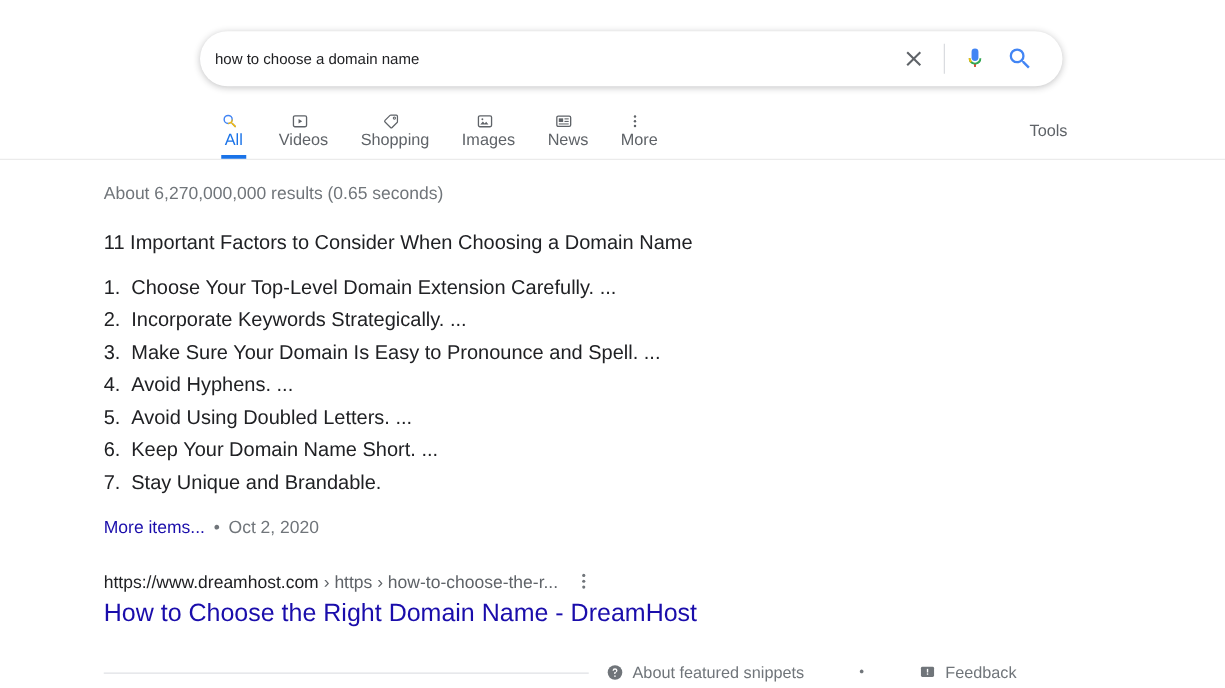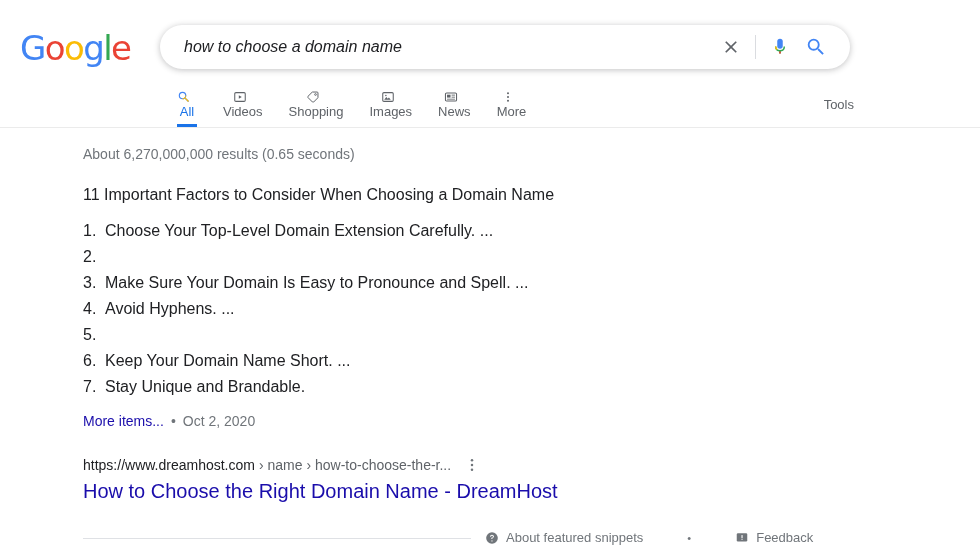--- a/index.html
+++ b/index.html
@@ -39,27 +39,26 @@
     width: 690px; height: 44px;
     border-radius: 24px;
     background: #fff;
     box-shadow: 0 1px 6px rgba(32,33,36,.28);
     display: flex;
     align-items: center;
   }
   .search-input {
     border: 0; outline: none; background: transparent;
     flex: 1;
-    margin-left: 24px;
+    margin-left: 12px;
     font-family: "Liberation Sans", "DejaVu Sans", sans-serif;
-    font-size: 16px;
+    font-size: 12px;
     color: #202124;
     line-height: 22px;
     padding: 0;
-    font-style: italic;
   }
   .sb-actions { display: flex; align-items: center; padding-right: 16px; }
   .icon-btn {
     width: 36px; height: 36px;
     display: flex; align-items: center; justify-content: center;
     background: none; border: 0; padding: 0; cursor: pointer;
   }
   .sb-divider {
     width: 1px; height: 24px;
     background: #dadce0;
@@ -205,23 +204,20 @@
     display: flex; align-items: center; cursor: pointer;
   }
   .footer-links .fl .fico { margin-right: 7px; display: flex; }
   .footer-bullet { margin: 0 12px; color: #70757a; font-size: 11px; }
 </style>
 </head>
 <body>
 
 <div class="header">
 
-  <div class="logo">
-    <span style="color:#4285f4">G</span><span style="color:#ea4335">o</span><span style="color:#fbbc05">o</span><span style="color:#4285f4">g</span><span style="color:#34a853">l</span><span style="color:#ea4335">e</span>
-  </div>
 
   <div class="searchbar">
     <input class="search-input" type="text" value="how to choose a domain name" placeholder="Search" style="">
 
     <div class="sb-actions">
       <button class="icon-btn">
         <svg width="20" height="20" viewBox="0 0 24 24">
           <path d="M19 6.41 17.59 5 12 10.59 6.41 5 5 6.41 10.59 12 5 17.59 6.41 19 12 13.41 17.59 19 19 17.59 13.41 12z" fill="#5f6368"></path>
         </svg>
       </button>
@@ -324,52 +320,54 @@
 
     <div class="snippet-heading">11 Important Factors to Consider When Choosing a Domain Name</div>
 
     <ul class="snippet-list">
       <li>
         <span class="num">1.</span>
         <span>Choose Your Top-Level Domain Extension Carefully. ...</span>
       </li>
       <li>
         <span class="num">2.</span>
+        <span>Incorporate Keywords Strategically. ...</span>
       </li>
       <li>
         <span class="num">3.</span>
         <span>Make Sure Your Domain Is Easy to Pronounce and Spell. ...</span>
       </li>
       <li>
         <span class="num">4.</span>
         <span>Avoid Hyphens. ...</span>
       </li>
       <li>
         <span class="num">5.</span>
+        <span>Avoid Using Doubled Letters. ...</span>
       </li>
       <li>
         <span class="num">6.</span>
         <span>Keep Your Domain Name Short. ...</span>
       </li>
       <li>
         <span class="num">7.</span>
         <span>Stay Unique and Brandable.</span>
       </li>
     </ul>
 
     <div class="more-row">
       <span class="more-link">More items...</span>
       <span class="dot-sep">•</span>
       <span class="snippet-date">Oct 2, 2020</span>
     </div>
 
     <div class="result">
       <div class="url-row">
         <span class="url-domain">https://www.dreamhost.com</span>
-        <span class="url-crumbs" style="margin-left:4px">› name › how-to-choose-the-r...</span>
+        <span class="url-crumbs" style="margin-left:4px">› https › how-to-choose-the-r...</span>
         <span class="kebab">
           <svg width="16" height="16" viewBox="0 0 24 24">
             <circle cx="12" cy="5" r="1.9" fill="#70757a"></circle>
             <circle cx="12" cy="12" r="1.9" fill="#70757a"></circle>
             <circle cx="12" cy="19" r="1.9" fill="#70757a"></circle>
           </svg>
         </span>
       </div>
       <div class="result-title">How to Choose the Right Domain Name - DreamHost</div>
     </div>

